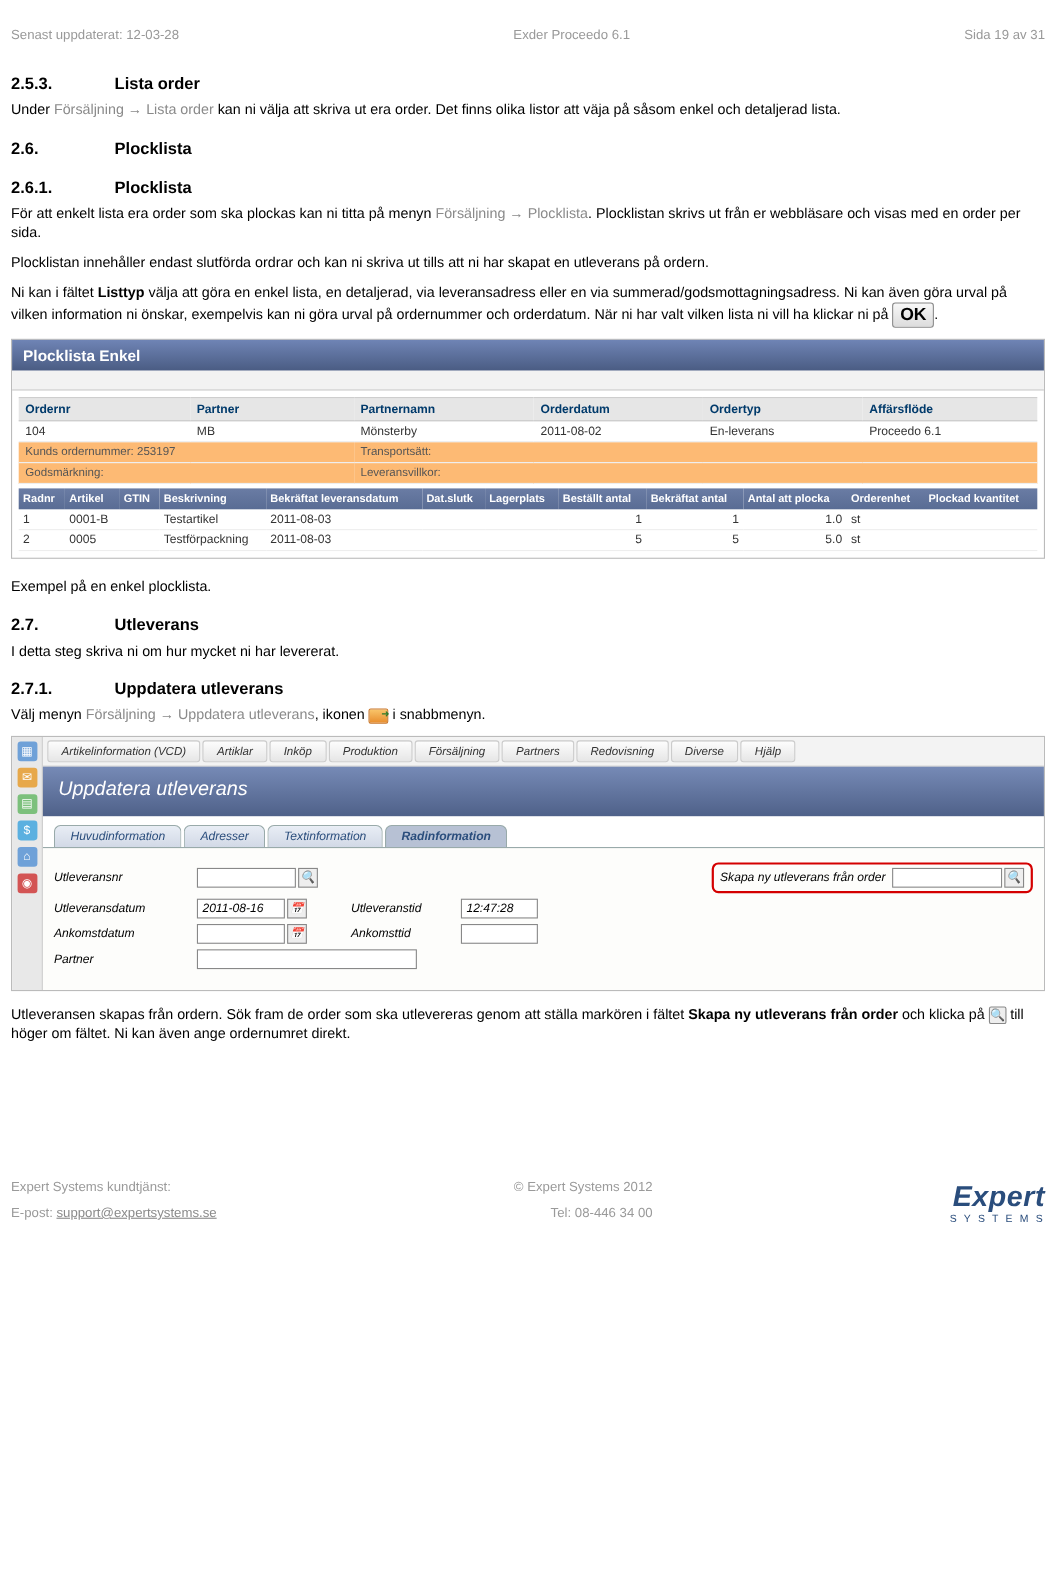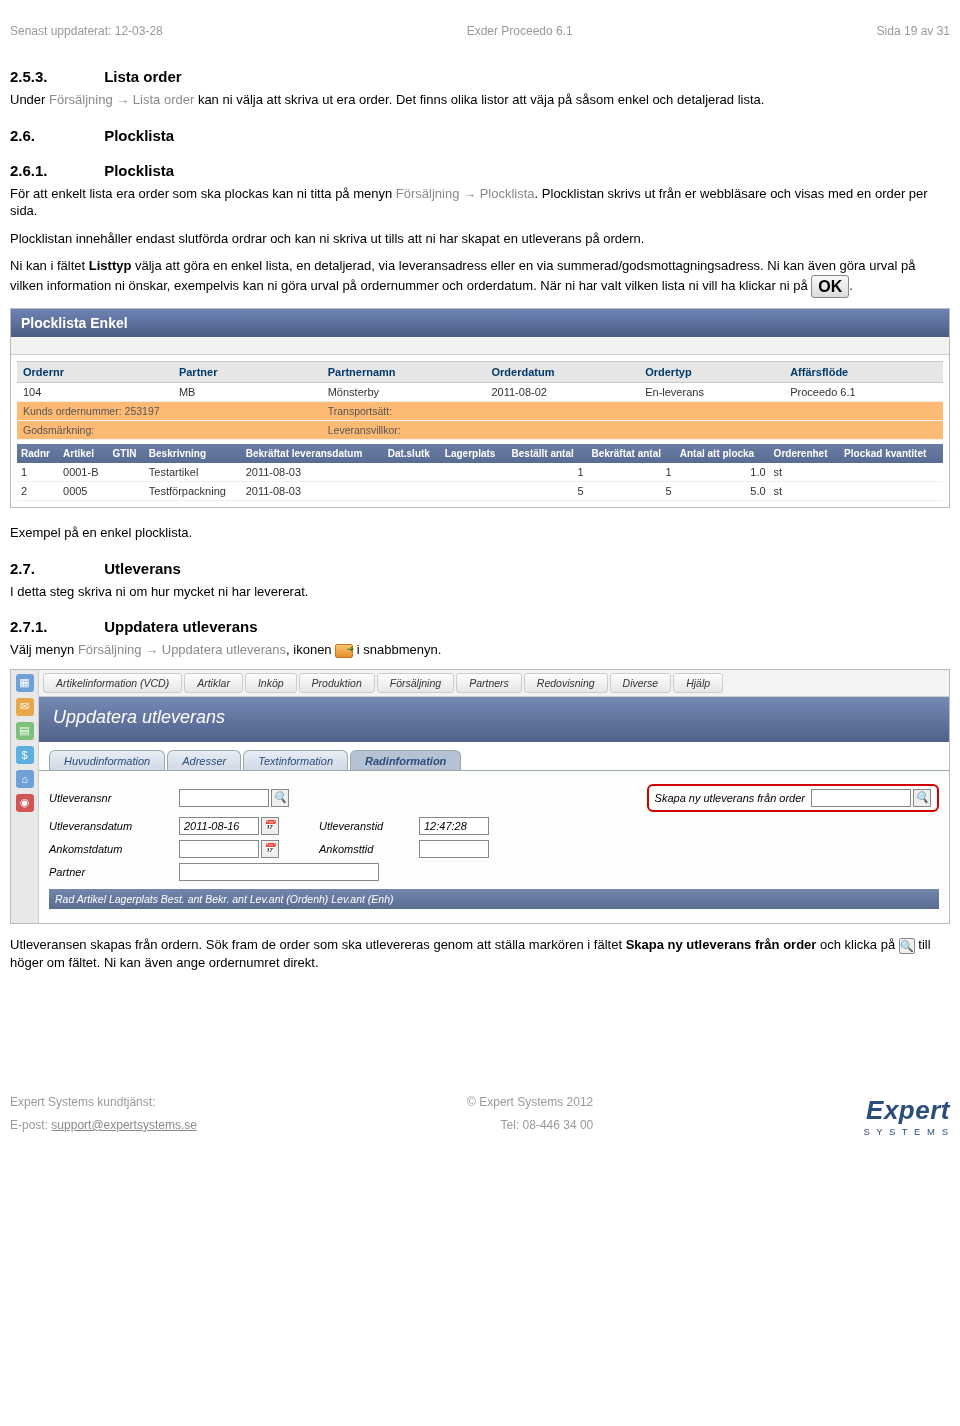--- a/index.html
+++ b/index.html
@@ -248,21 +248,20 @@
         <span class="fin" style="width:80px"></span>
         <span class="icon-cal">📅</span>
         <span style="width:40px"></span>
         <span class="flabel" style="width:100px">Ankomsttid</span>
         <span class="fin" style="width:70px"></span>
       </div>
       <div class="frow">
         <span class="flabel">Partner</span>
         <span class="fin" style="width:200px"></span>
       </div>
-      <div class="colhdr">Rad  Artikel  Lagerplats  Best. ant  Bekr. ant  Lev.ant (Ordenh)  Lev.ant (Enh)</div>
     </div>
   </div>
 </div>
 
 <p>
   <span>Utleveransen skapas från ordern. Sök fram de order som ska utlevereras genom att ställa markören i fältet </span><b>Skapa ny utleverans från order</b><span> och klicka på </span><span class="inline-mag">🔍</span><span> till höger om fältet. Ni kan även ange ordernumret direkt.</span>
 </p>
 
 <div class="footer">
   <div class="left-col">

